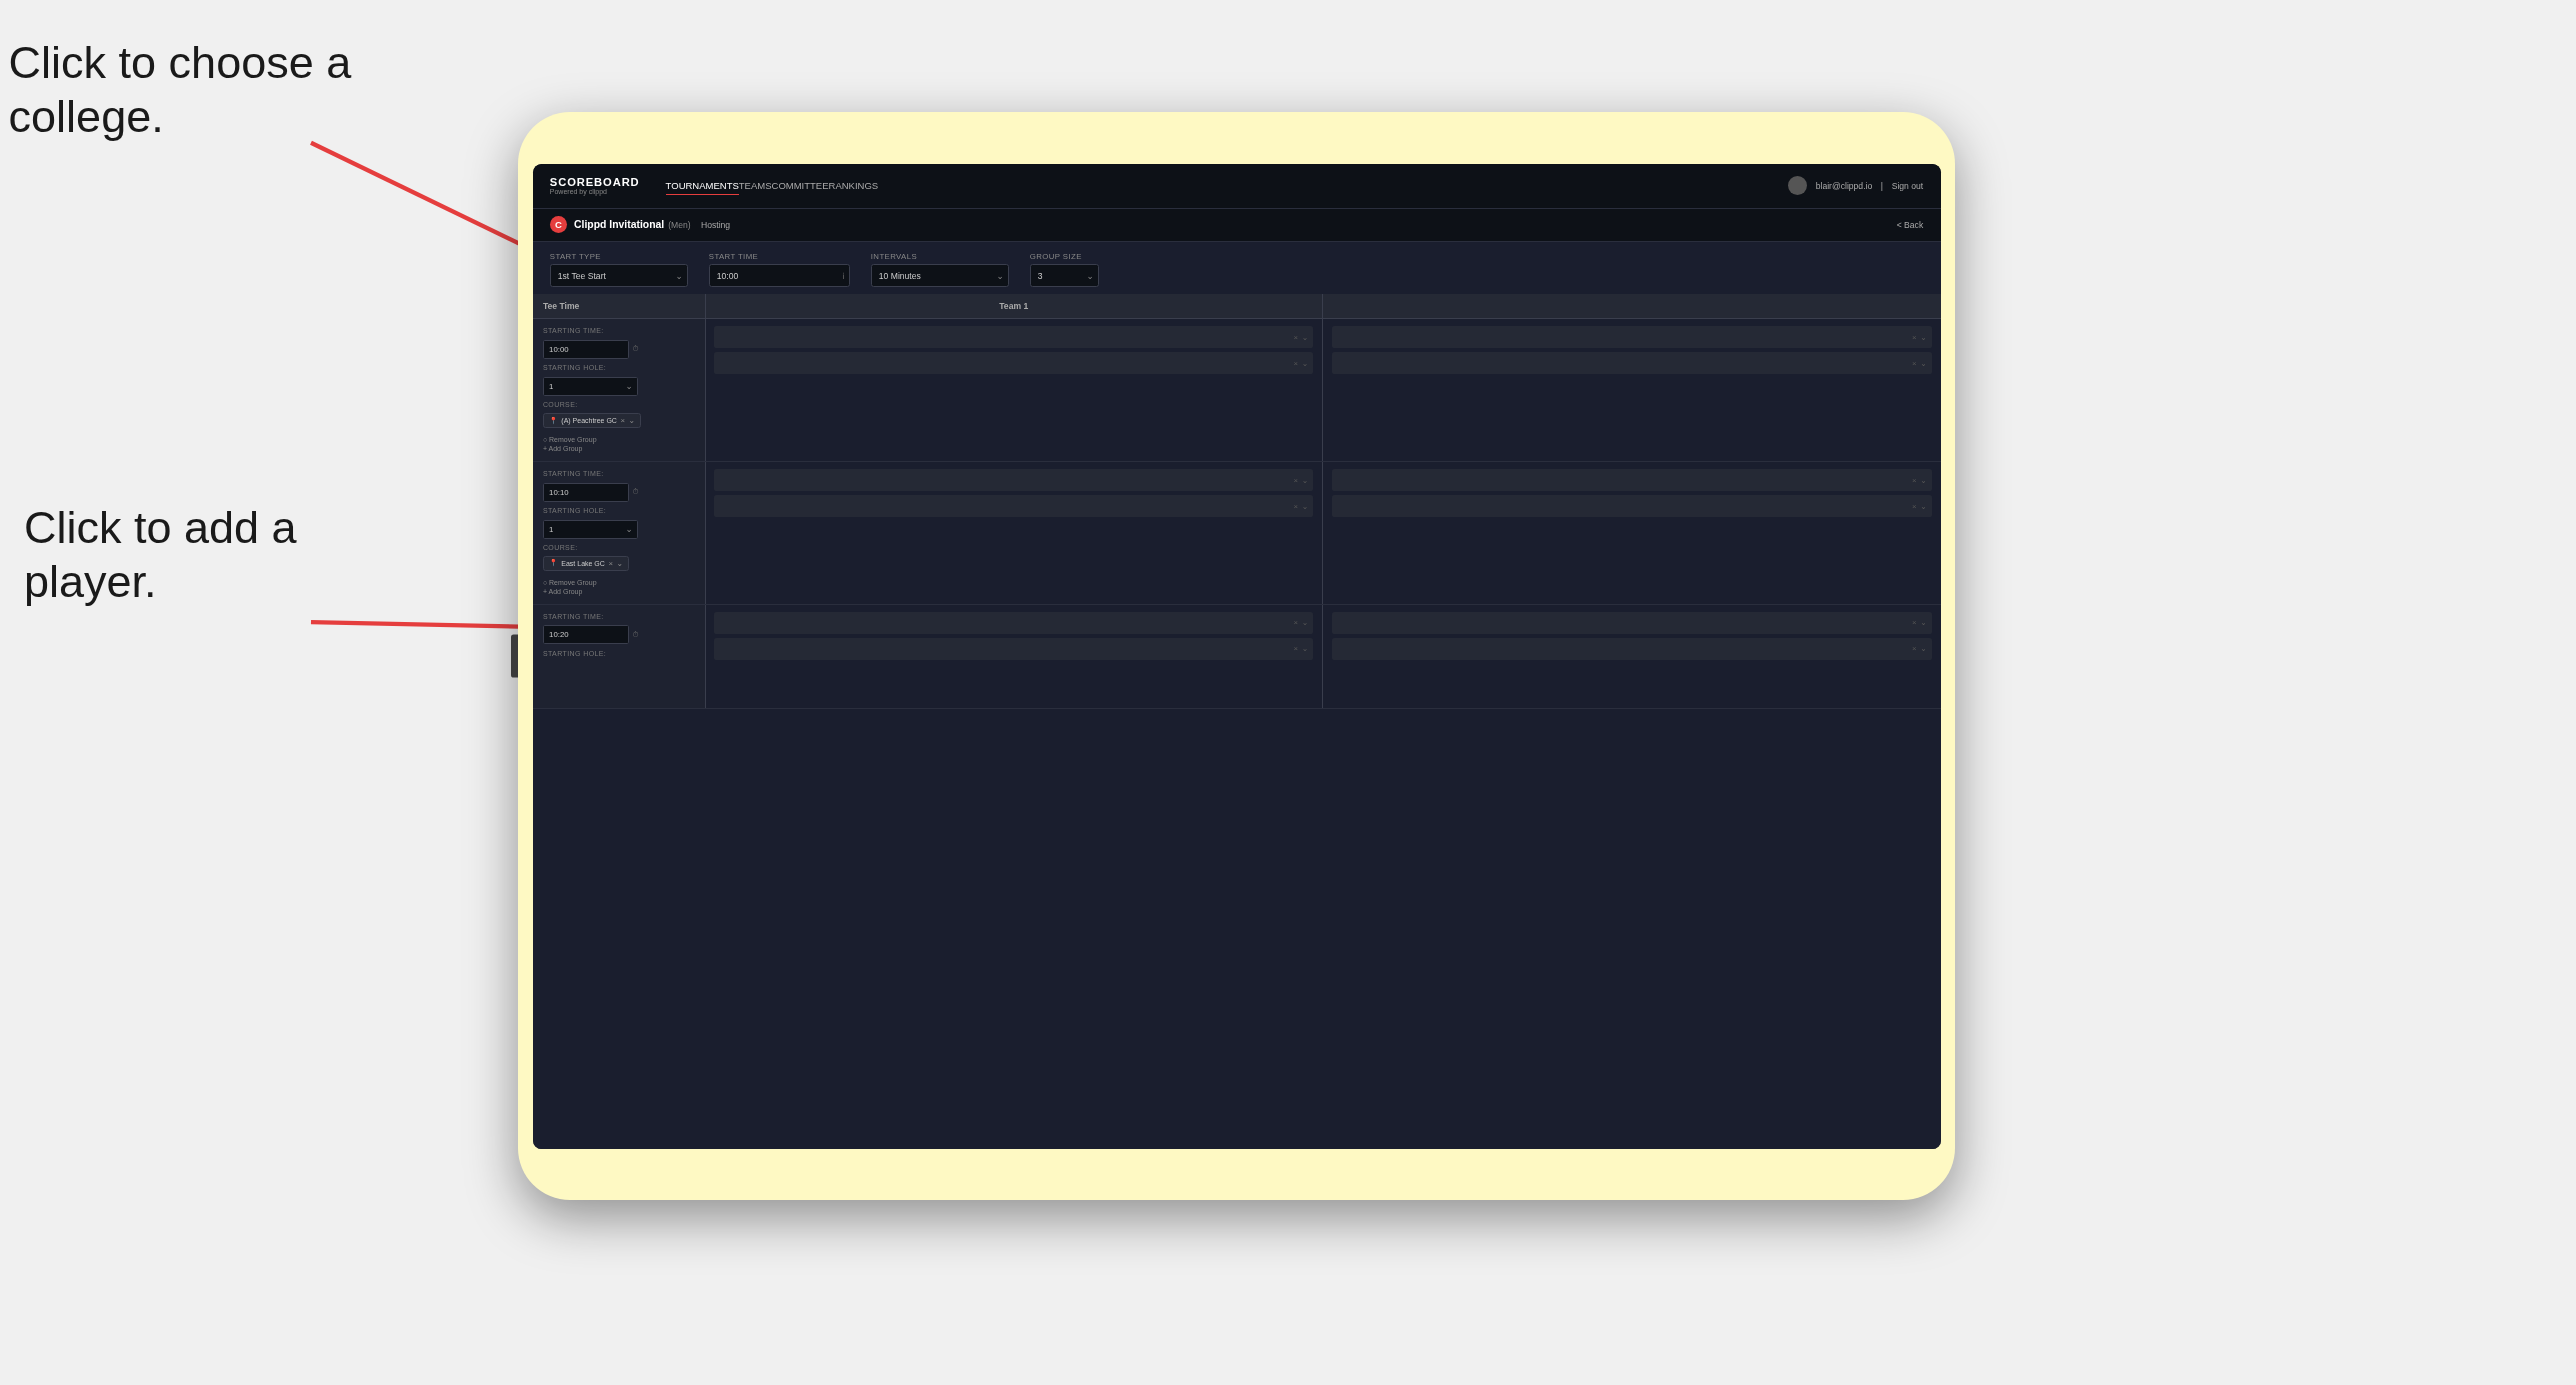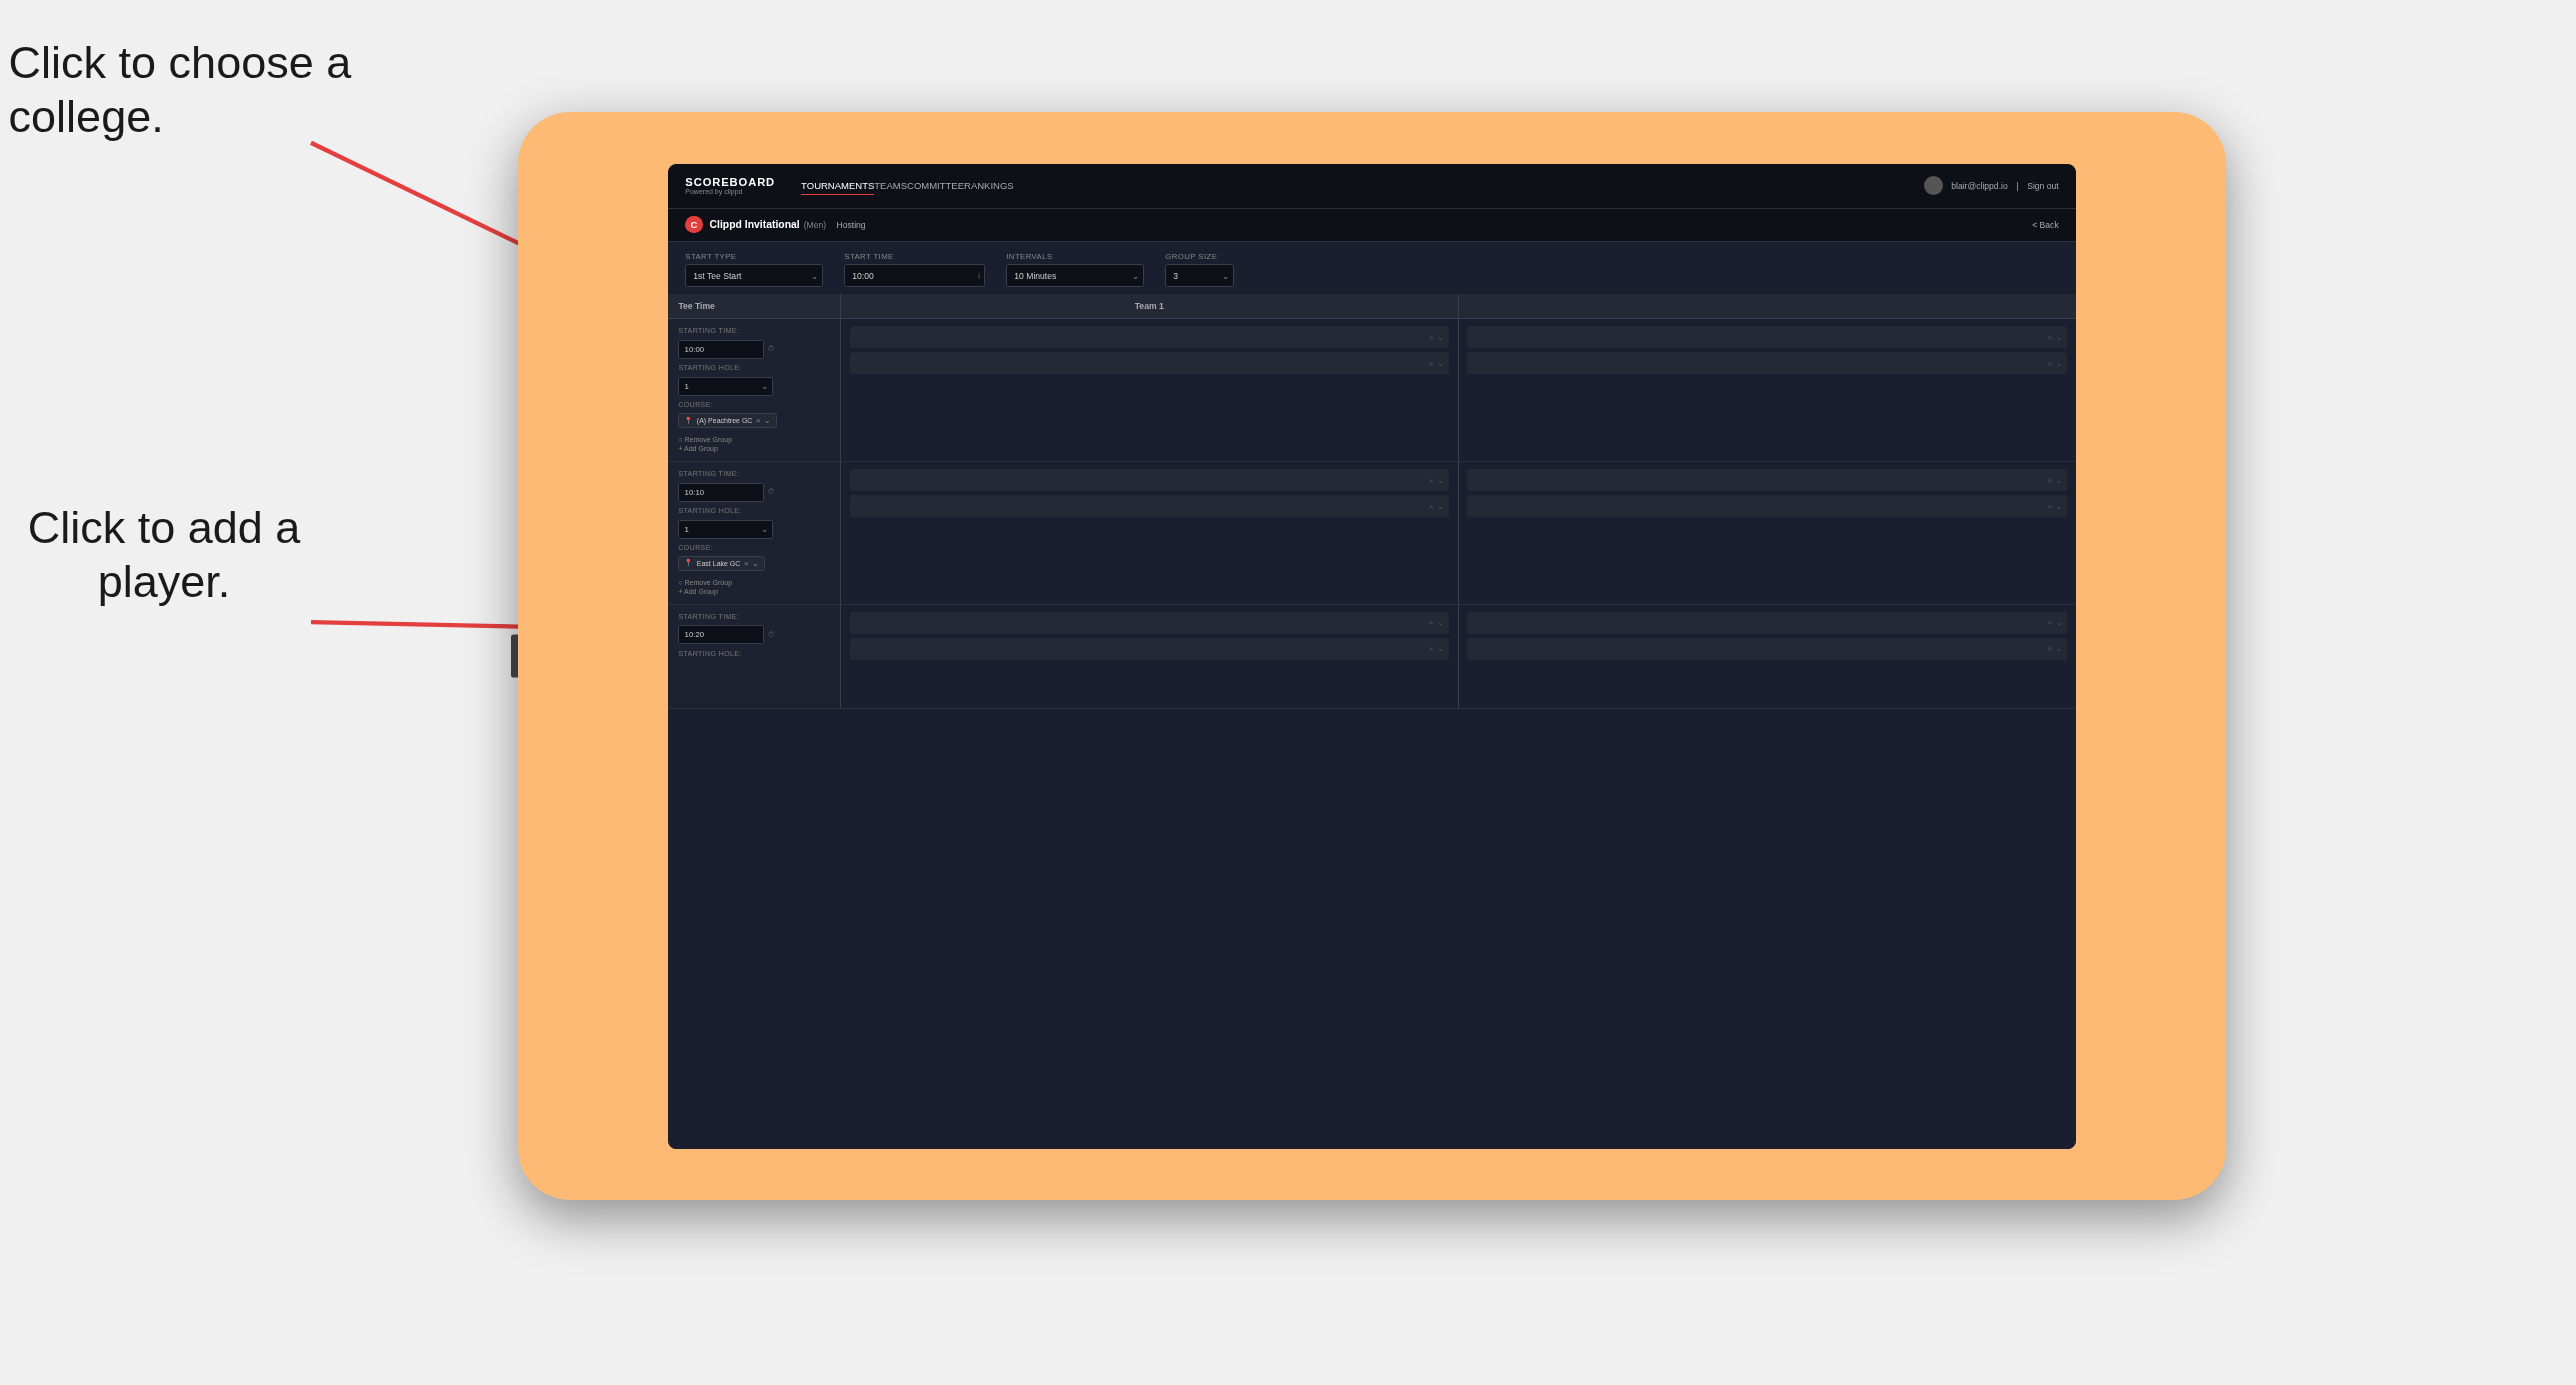--- a/index.html
+++ b/index.html
@@ -20,43 +20,42 @@
       color: #1a1a1a;
       line-height: 1.2;
     }
     .annotation-college {
       top: 36px;
       left: 8.6px;
       width: 363px;
     }
     .annotation-player {
       top: 501px;
-      left: 0;
+      left: 24px;
       width: 328px;
-      text-align: center;
     }
 
     
     .arrows-overlay {
       position: absolute;
       top: 0;
       left: 0;
       width: 2576px;
       height: 1386px;
       pointer-events: none;
     }
 
     
     .tablet-frame {
       position: absolute;
       top: 112px;
       left: 518px;
-      width: 1708px;
+      width: 1437px;
       height: 1088px;
-      background: #fdba74;
+      background: #fef9c3;
       border-radius: 52px;
       box-shadow: 0 17.3px 52px rgba(0,0,0,0.4);
       display: flex;
       align-items: center;
       justify-content: center;
     }
 
     .tablet-screen {
       width: 1408px;
       height: 985px;

